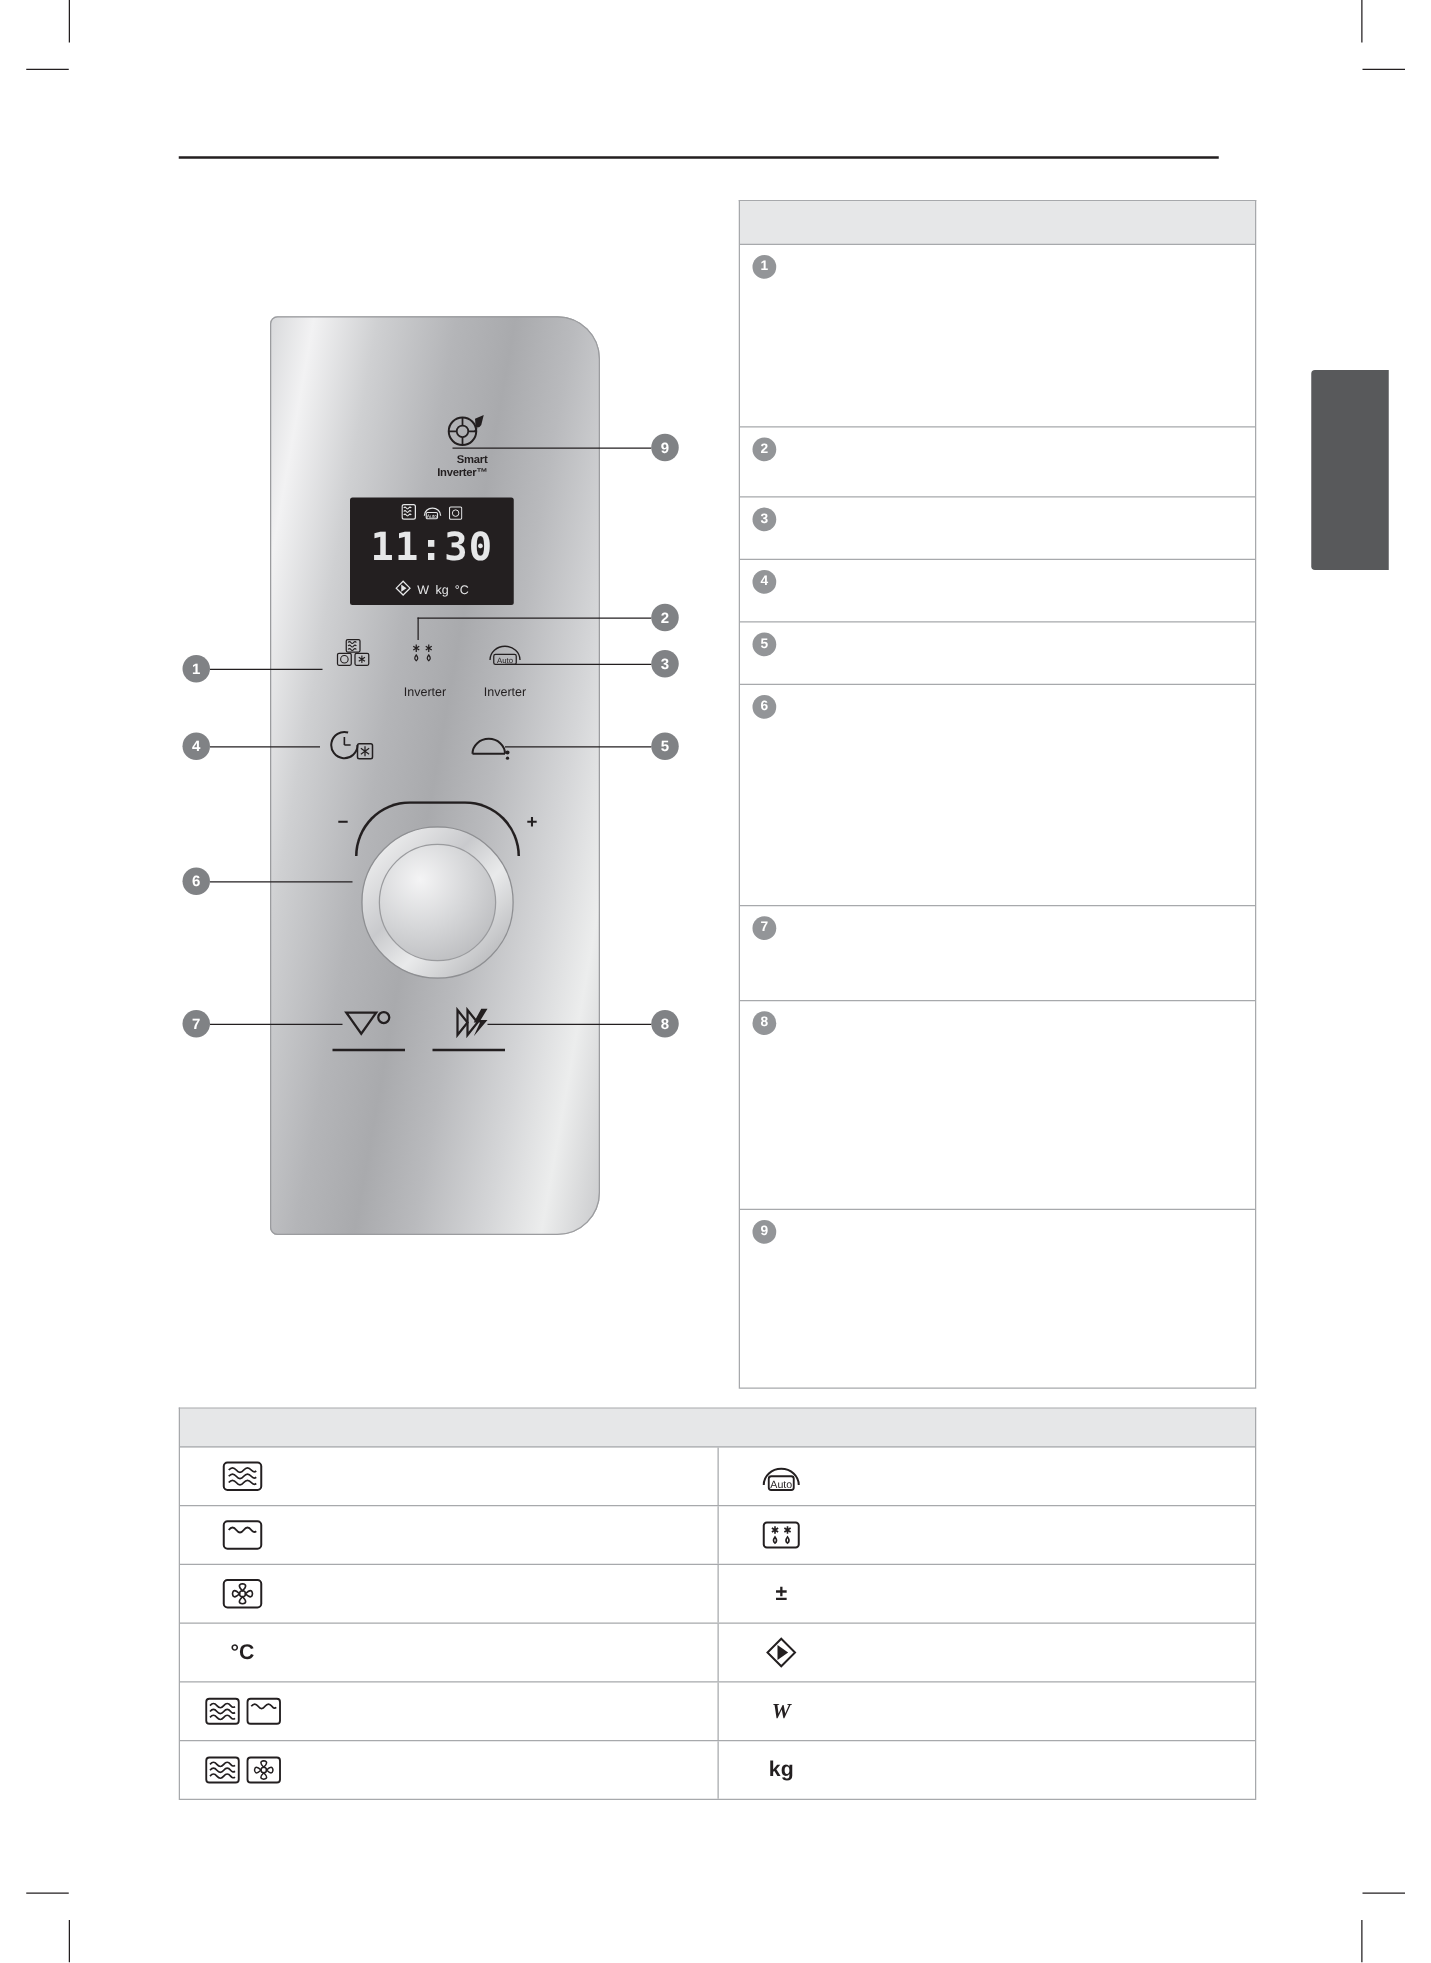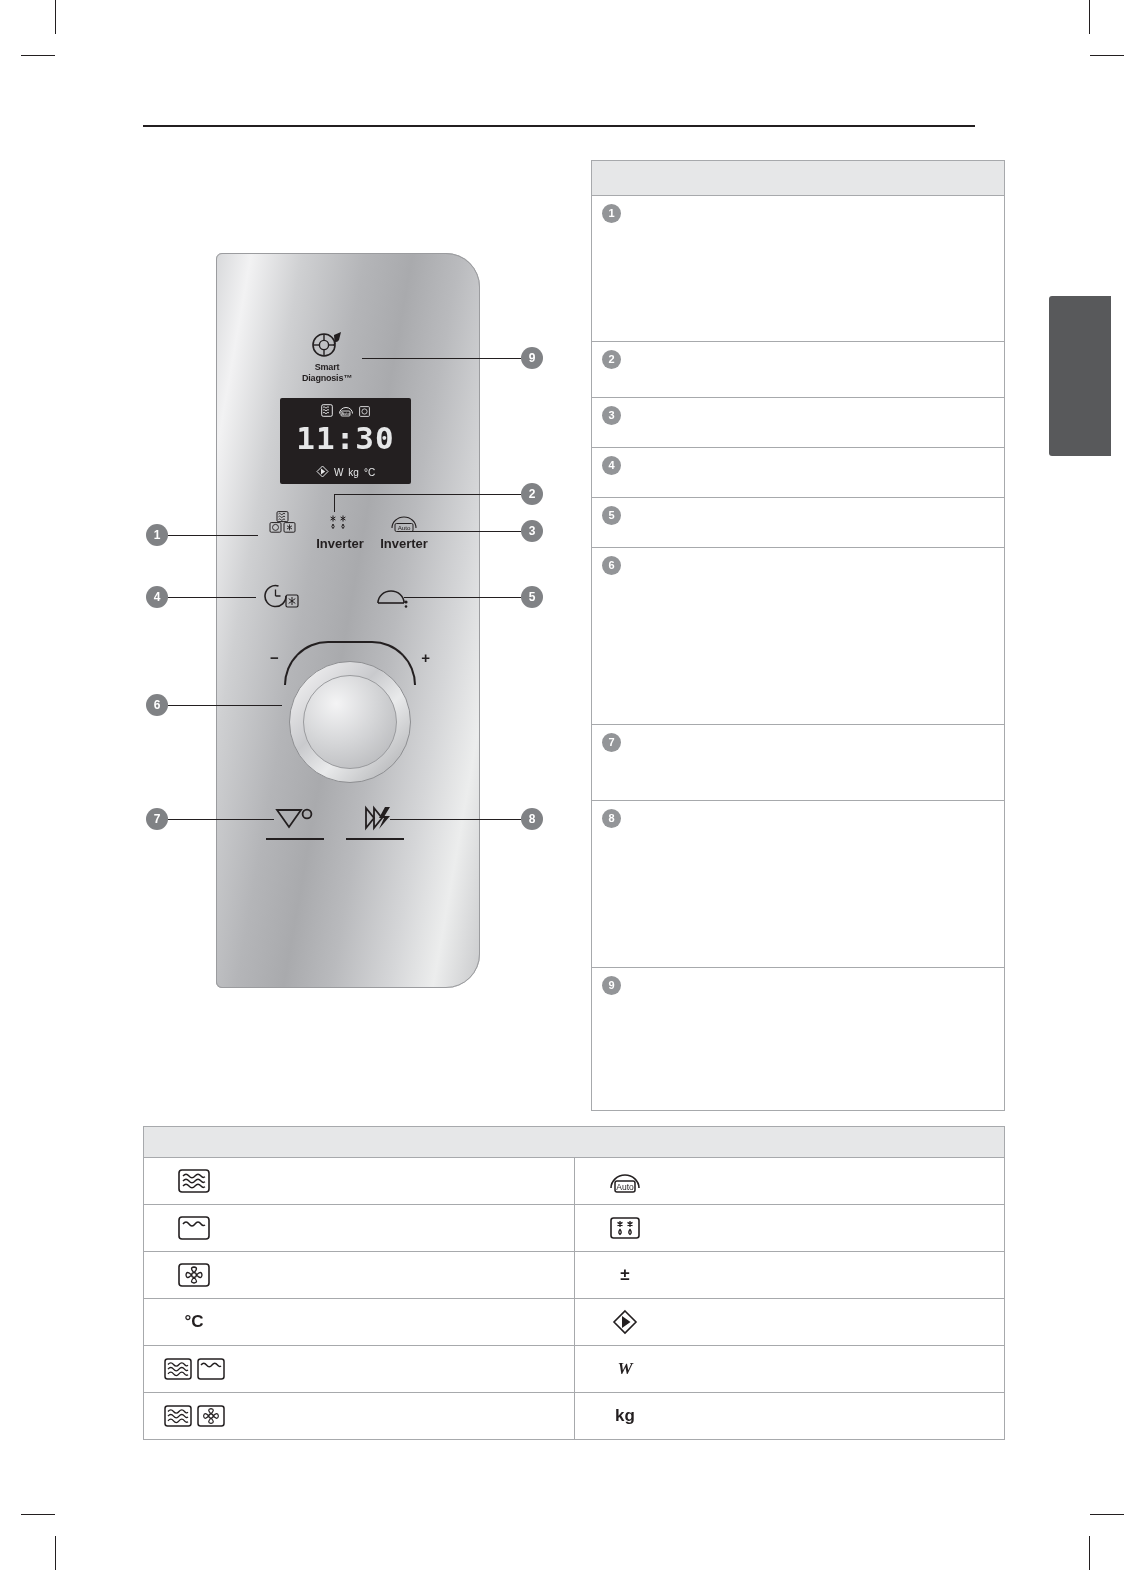--- a/index.html
+++ b/index.html
@@ -64,24 +64,24 @@
     position: absolute;
     left: 0; top: 0; right: 0; bottom: 0;
     border-radius: 6px 34px 34px 6px;
     border: 1px solid #9b9c9f;
     pointer-events: none;
   }
 
   
   .sd {
     position: absolute;
-    left: 74px;
+    left: 100px;
     top: 78px;
     width: 74px;
-    text-align: center;
+    text-align: right;
     color: #231f20;
   }
   .sd .sd-icon { font-size: 0; line-height: 0; }
   .sd .sd-label {
     font-size: 9px;
     line-height: 10px;
     font-weight: bold;
     margin-top: 1px;
     letter-spacing: -0.2px;
   }
@@ -132,24 +132,24 @@
     font-size: 10px;
   }
 
   
   .pbtn {
     position: absolute;
     text-align: center;
     color: #231f20;
   }
   .pbtn .cap {
-    font-size: 13px;
+    font-size: 10px;
     line-height: 8px;
-    margin-top: 3px;
-    font-weight: bold;
+    margin-top: 13px;
+    font-weight: normal;
   }
   .pbtn.underlined:after {
     content: "";
     display: block;
     margin: 3px auto 0;
     width: 58px;
     height: 2px;
     background: #231f20;
   }
 
@@ -327,21 +327,21 @@
         <circle cx="14" cy="14" r="4.6" fill="none" stroke="#231f20" stroke-width="1.4"></circle>
         <line x1="14" y1="3" x2="14" y2="9.4" stroke="#231f20" stroke-width="1.4"></line>
         <line x1="14" y1="18.6" x2="14" y2="25" stroke="#231f20" stroke-width="1.4"></line>
         <line x1="3" y1="14" x2="9.4" y2="14" stroke="#231f20" stroke-width="1.4"></line>
         <line x1="18.6" y1="14" x2="25" y2="14" stroke="#231f20" stroke-width="1.4"></line>
         <path d="M24 4 L31 1 L29 9 Q27 12 24.5 10.5 Z" fill="#231f20"></path>
         <path d="M25.5 11.5 L23.5 14.5" stroke="#231f20" stroke-width="1.2"></path>
       </svg>
     </div>
     <div class="sd-label">Smart</div>
-    <div class="sd-label">Diagnosis™</div>
+    <div class="sd-label">Inverter™</div>
   </div>
 
   <div class="display">
     <div class="topicons">
       <span>
         <svg width="12" height="13" viewBox="0 0 12 13">
           <rect x="0.7" y="0.7" width="10.6" height="11.6" rx="1.5" fill="none" stroke="#e6e7e8" stroke-width="1"></rect>
           <path d="M2 3.4 q1 -1.4 2 0 q1 1.4 2 0 q1 -1.4 2 0" fill="none" stroke="#e6e7e8" stroke-width="0.9"></path>
           <path d="M2 6.2 q1 -1.4 2 0 q1 1.4 2 0 q1 -1.4 2 0" fill="none" stroke="#e6e7e8" stroke-width="0.9"></path>
           <path d="M2 9 q1 -1.4 2 0 q1 1.4 2 0 q1 -1.4 2 0" fill="none" stroke="#e6e7e8" stroke-width="0.9"></path>

